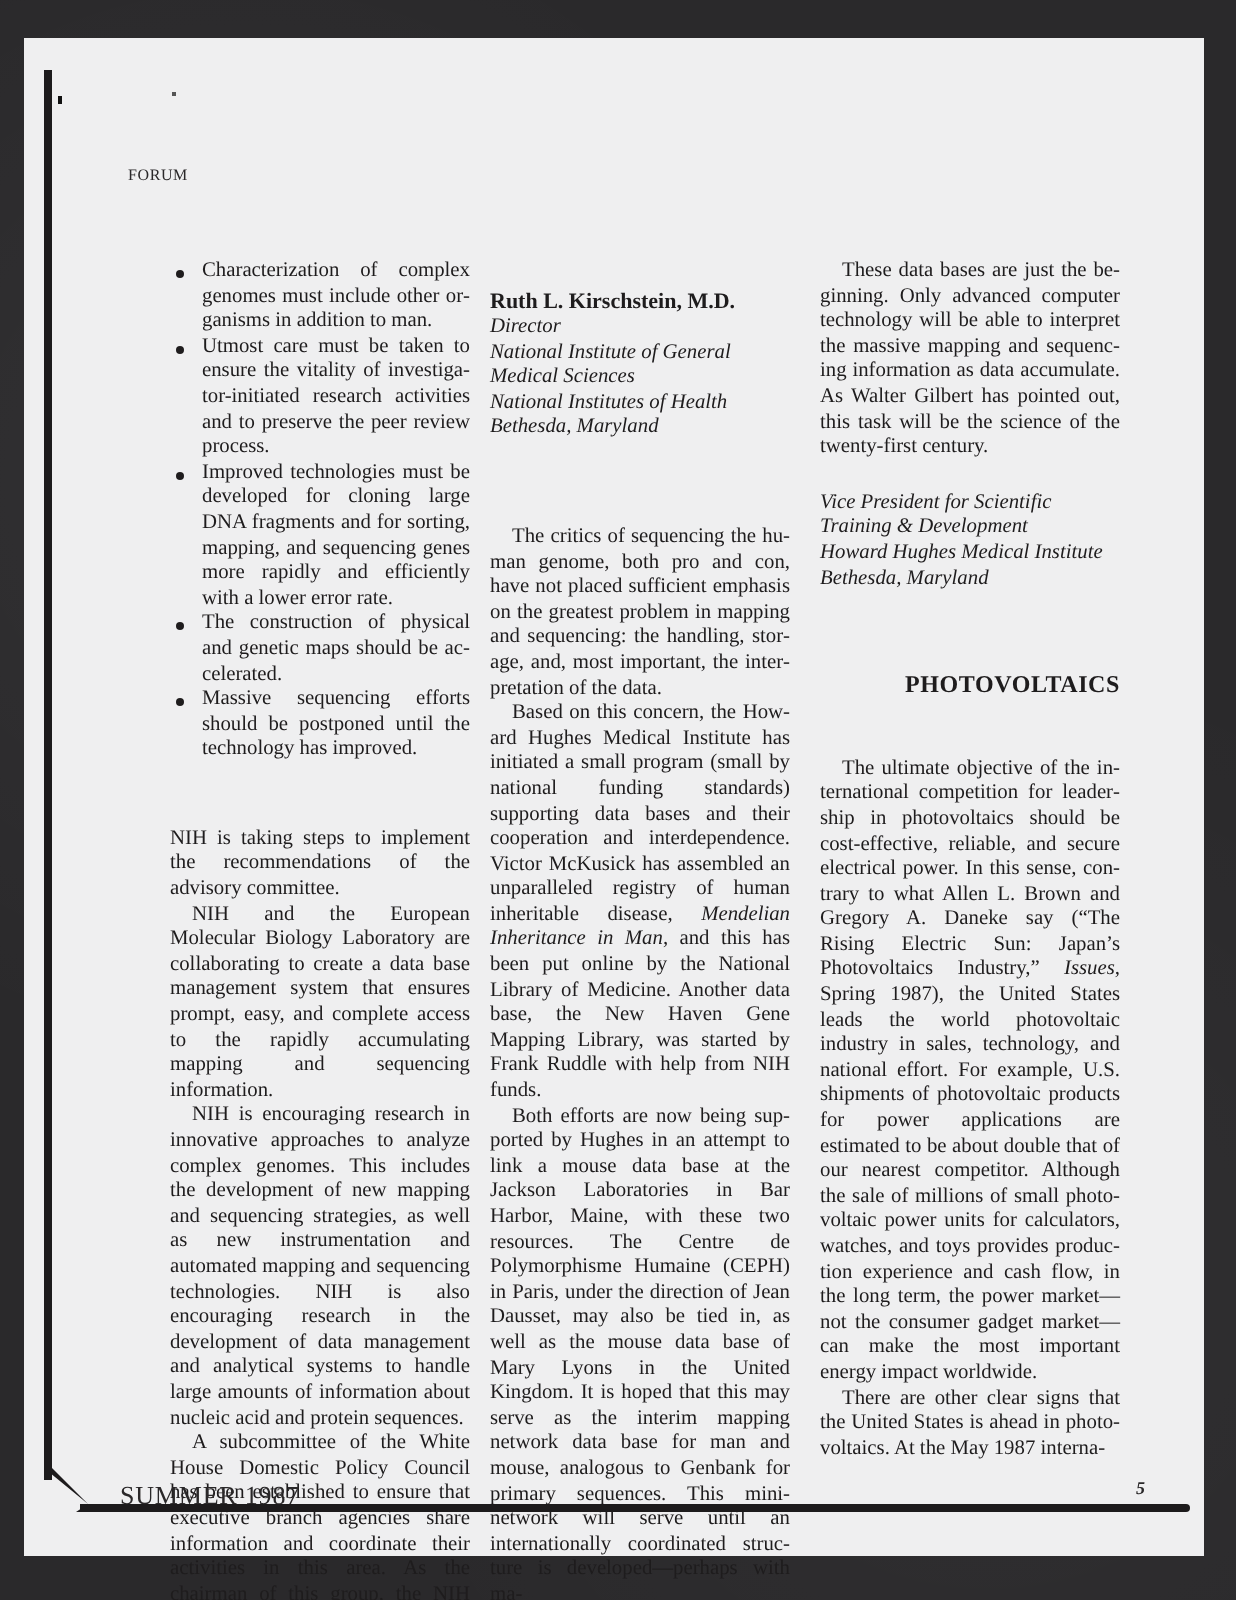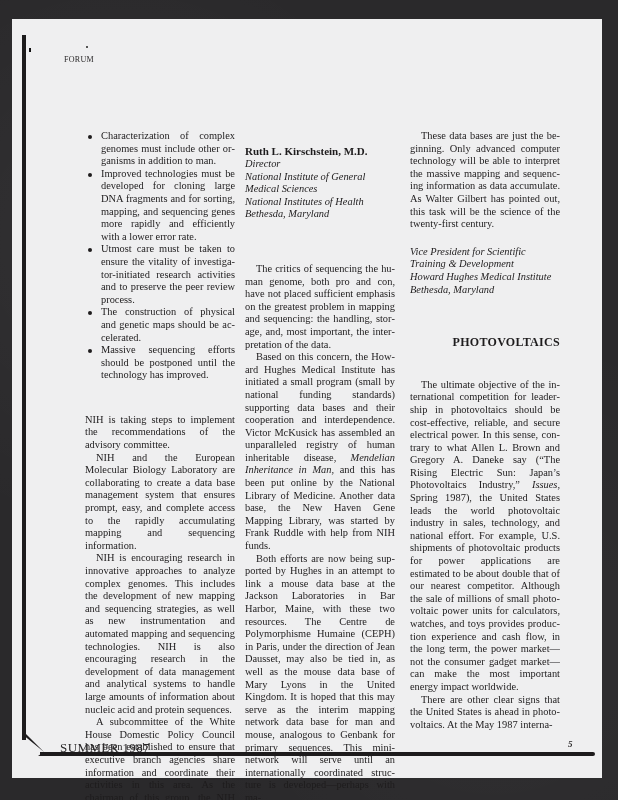--- a/index.html
+++ b/index.html
@@ -29,21 +29,21 @@
     }
     .bottom-rule {
       position:absolute; left:28px; top:733px; width:555px; height:4px;
       background:linear-gradient(to right, #1d1b1c 0%, #1d1b1c 100%);
       border-radius:0 2px 2px 0;
     }
     .tick-mark { position:absolute; left:17px; top:29px; width:2px; height:4px; background:#111; }
     .dot-mark { position:absolute; left:74px; top:27px; width:2px; height:2px; background:#555; }
 
     .running-head {
-      position:absolute; left:52px; top:36px;
+      position:absolute; left:52px; top:64px;
       font-size:8px; letter-spacing:0.3px; color:#2a2829;
     }
     .footer-left {
       position:absolute; left:48px; top:721px;
       font-size:13px; letter-spacing:0.4px; color:#2a2829;
     }
     .footer-right {
       position:absolute; left:556px; top:720px;
       font-size:9px; font-weight:bold; font-style:italic; color:#2a2829;
     }
@@ -89,22 +89,22 @@
   </svg>
   <div class="bottom-rule"></div>
   <div class="tick-mark"></div>
   <div class="dot-mark"></div>
 
   <div class="running-head">FORUM</div>
 
   <div class="col col1">
     <ul class="bullets">
       <li><span class="bullet"></span><span>Characterization of complex ge­nomes must include other or­ganisms in addition to man.</span></li>
+      <li><span class="bullet"></span><span>Utmost care must be taken to ensure the vitality of investiga­tor-initiated research activities and to preserve the peer review process.</span></li>
       <li><span class="bullet"></span><span>Improved technologies must be developed for cloning large DNA fragments and for sorting, mapping, and sequencing genes more rapidly and efficiently with a lower error rate.</span></li>
-      <li><span class="bullet"></span><span>Utmost care must be taken to ensure the vitality of investiga­tor-initiated research activities and to preserve the peer review process.</span></li>
       <li><span class="bullet"></span><span>The construction of physical and genetic maps should be ac­celerated.</span></li>
       <li><span class="bullet"></span><span>Massive sequencing efforts should be postponed until the technology has improved.</span></li>
     </ul>
     <p class="noindent">NIH is taking steps to implement the recommendations of the advisory committee.</p>
     <p>NIH and the European Molecular Biology Laboratory are collaborating to create a data base management system that ensures prompt, easy, and complete access to the rapidly accumulating mapping and sequenc­ing information.</p>
     <p>NIH is encouraging research in in­novative approaches to analyze complex genomes. This includes the development of new mapping and sequencing strategies, as well as new instrumentation and automated mapping and sequencing technol­ogies. NIH is also encouraging re­search in the development of data management and analytical systems to handle large amounts of informa­tion about nucleic acid and protein sequences.</p>
     <p>A subcommittee of the White House Domestic Policy Council has been established to ensure that exec­utive branch agencies share informa­tion and coordinate their activities in this area. As the chairman of this group, the NIH director is commit­ted to such cooperation not only at</p>
   </div>
 
   <div class="col col2">

